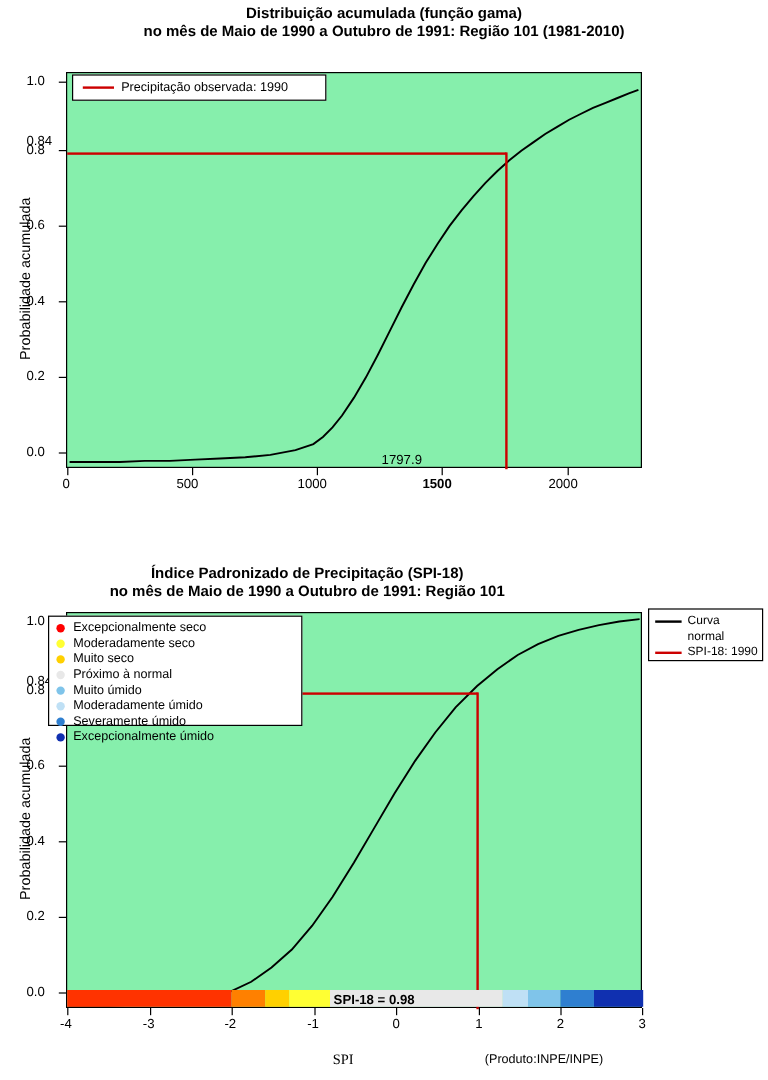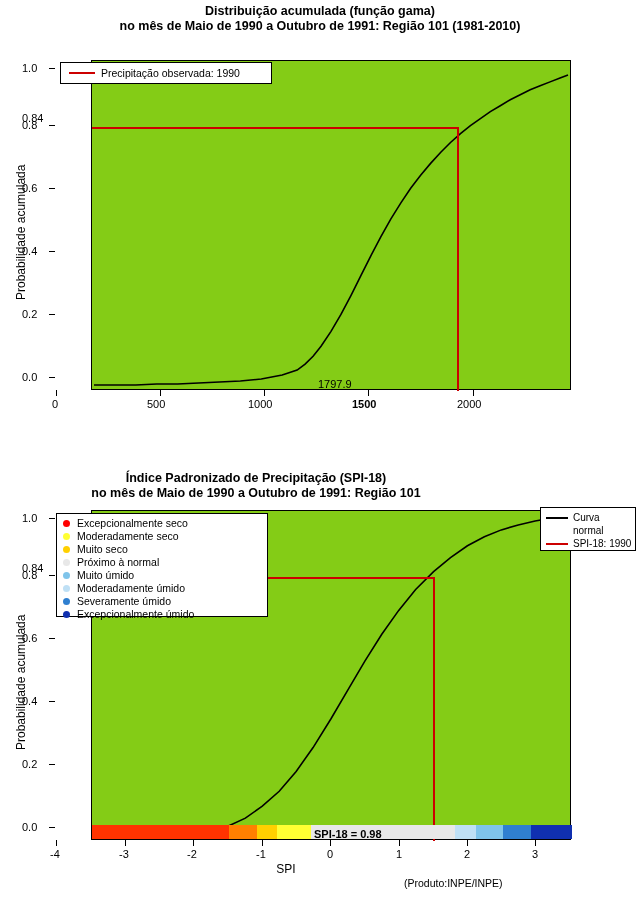--- a/index.html
+++ b/index.html
@@ -19,23 +19,22 @@
     text-align:center;
     font-size:12.5px;
     font-weight:bold;
     line-height:15px;
     margin:0;
   }
 
   .plotbox{
     position:absolute;
     border:1px solid #000;
-    background:#84cc16;
+    background:#86efac;
     box-sizing:border-box;
-    margin-left:36px;
   }
   
   #plot-top{left:55px;top:60px;width:480px;height:330px;}
   #plot-bottom{left:55px;top:60px;width:480px;height:330px;}
 
   .axis-label{
     position:absolute;
     font-size:12px;
     text-align:center;
   }
@@ -61,21 +60,21 @@
     background:#fff;
     font-size:10.5px;
     box-sizing:border-box;
   }
   #legend-top{left:60px;top:62px;width:212px;height:22px;}
   .legend-row{display:flex;align-items:center;height:14px;}
   .legend-line{display:inline-block;width:26px;height:0;border-top:2px solid #cc0000;margin:0 6px 0 8px;}
   .legend-text{font-size:10.5px;}
 
   #legend-cat{
-    left:56px;top:63px;width:212px;height:104px;padding:3px 0 0 0;
+    left:40px;top:63px;width:212px;height:92px;padding:3px 0 0 0;
   }
   .cat-row{display:flex;align-items:center;height:13px;padding-left:6px;}
   .cat-dot{width:7px;height:7px;border-radius:50%;margin-right:7px;flex:0 0 auto;}
   .cat-text{font-size:10.5px;line-height:13px;}
 
   #legend-right{
     left:540px;top:57px;width:96px;height:44px;padding-top:3px;
   }
   .lr-row{display:flex;align-items:center;height:13px;}
   .lr-line{display:inline-block;width:22px;height:0;border-top:2px solid #000;margin:0 5px 0 5px;}
@@ -264,16 +263,16 @@
 
   <div class="tick-label" style="left:50px;top:398px;">-4</div>
   <div class="tick-label" style="left:119px;top:398px;">-3</div>
   <div class="tick-label" style="left:187px;top:398px;">-2</div>
   <div class="tick-label" style="left:256px;top:398px;">-1</div>
   <div class="tick-label" style="left:327px;top:398px;">0</div>
   <div class="tick-label" style="left:396px;top:398px;">1</div>
   <div class="tick-label" style="left:464px;top:398px;">2</div>
   <div class="tick-label" style="left:532px;top:398px;">3</div>
 
-  <div class="axis-label" style="left:0;top:412px;width:572px;">SPI</div>
+  <div class="axis-label" style="left:0;top:426px;width:572px;font-family:Liberation Serif, serif;">SPI</div>
 
   <div class="produto" style="left:404px;top:427px;">(Produto:INPE/INPE)</div>
 </div>
 
 </body></html>

